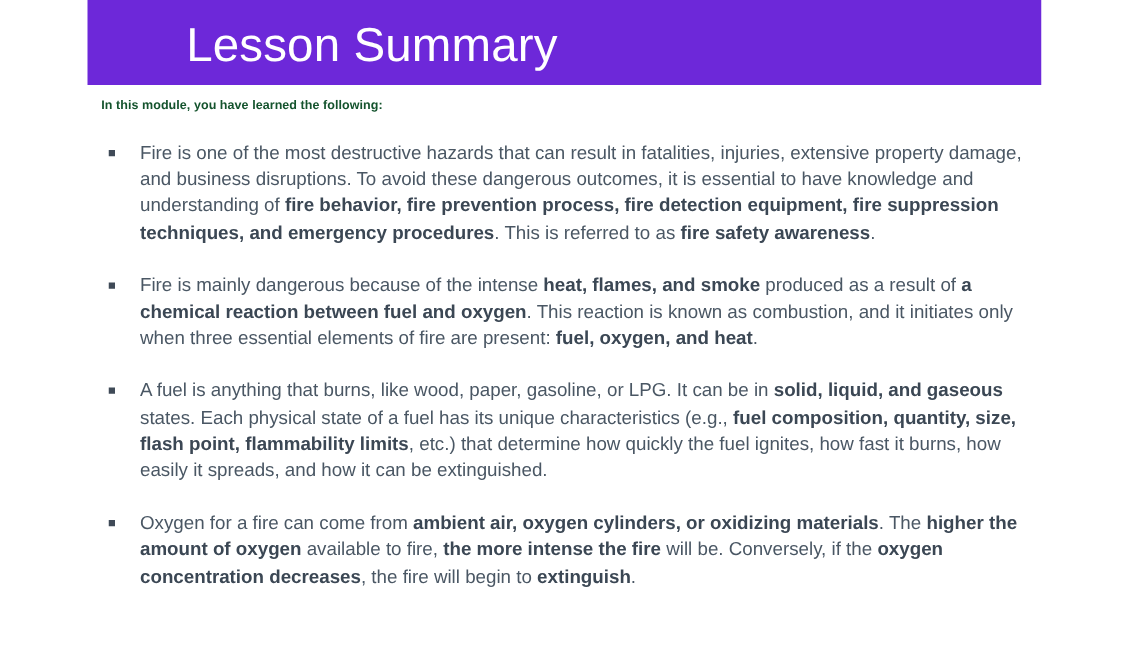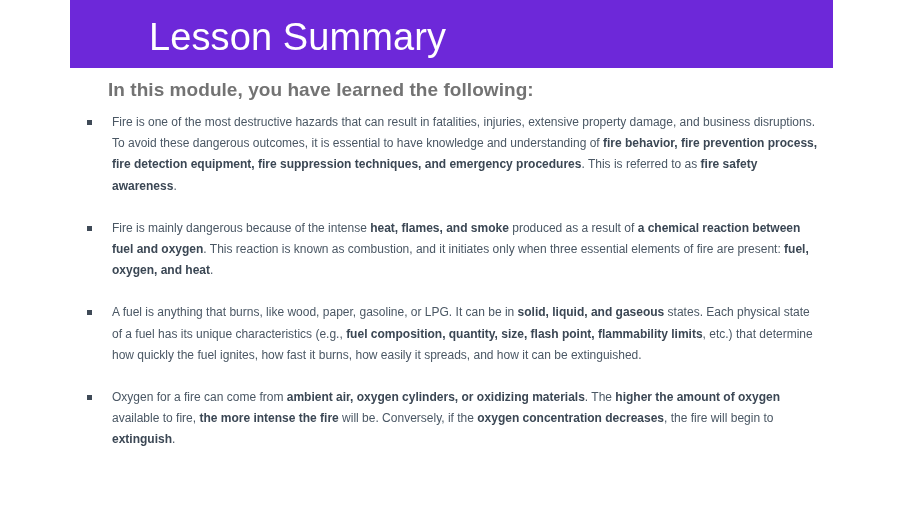--- a/index.html
+++ b/index.html
@@ -36,39 +36,38 @@
     letter-spacing: 0.1px;
     color: #ffffff;
     line-height: 1;
     white-space: nowrap;
   }
   
   .intro {
     position: absolute;
     left: 81px;
     top: 79px;
-    font-size: 19px;
+    font-size: 10px;
     font-weight: bold;
-    color: #737373;
+    color: #14532d;
     letter-spacing: 0.05px;
     white-space: nowrap;
-    margin-left: 27px;
   }
   
   .bullet-list {
     position: absolute;
     left: 81px;
     top: 112px;
     width: 740px;
   }
   .bullet-item {
     position: relative;
     padding-left: 31px;
     margin-bottom: 21px;
-    font-size: 12px;
+    font-size: 15px;
     line-height: 21.2px;
     color: #4a5764;
     text-align: left;
   }
   .bullet-item:last-child {
     margin-bottom: 0;
   }
   .bullet-marker {
     position: absolute;
     left: 6px;

